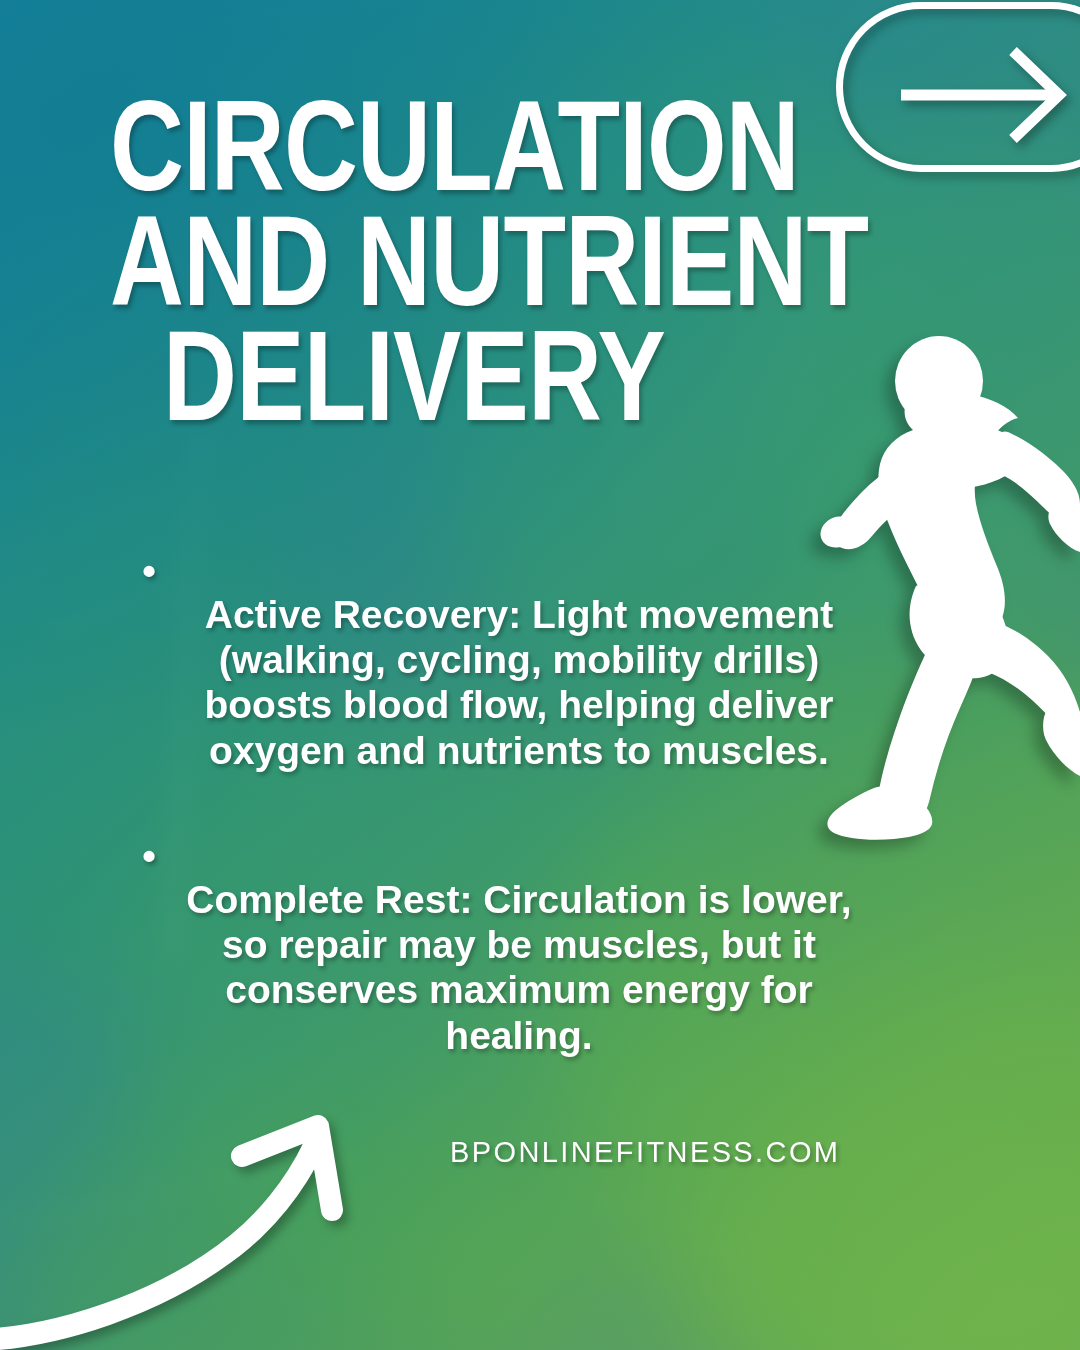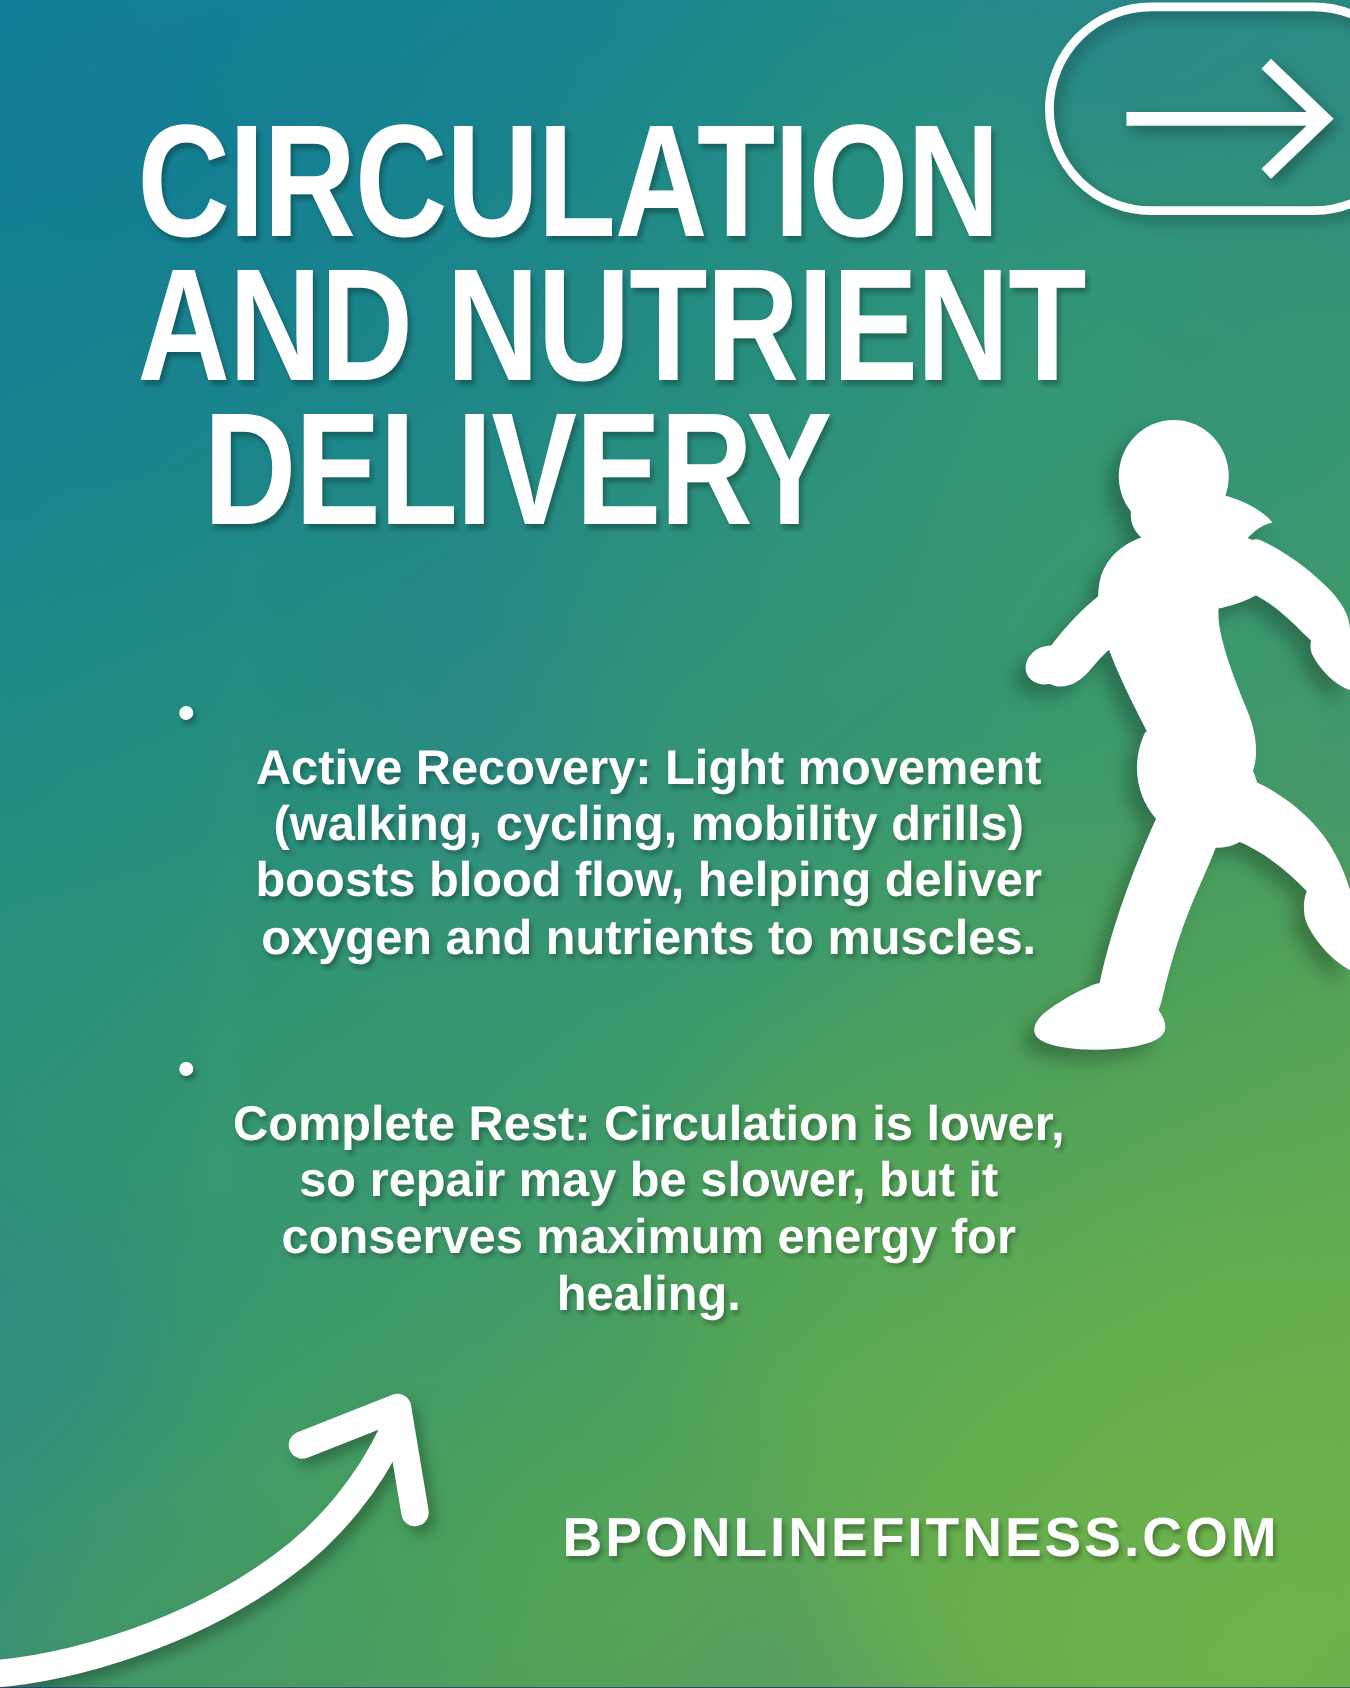--- a/index.html
+++ b/index.html
@@ -141,24 +141,24 @@
     position: absolute;
     left: 812px;
     top: 336px;
     filter: drop-shadow(-9px 9px 7px rgba(0,0,0,.26));
   }
 
   
   .site-url {
     position: absolute;
     left: 450px;
-    top: 1206px;
+    top: 1136px;
     color: #ffffff;
-    font-size: 44px;
-    font-weight: 700;
+    font-size: 29px;
+    font-weight: 400;
     letter-spacing: 2.4px;
     text-shadow: 2px 3px 4px rgba(0,0,0,.30);
     white-space: nowrap;
   }
 </style>
 </head>
 <body>
 
 <div id="poster">
 
@@ -251,21 +251,21 @@
     </svg>
   </div>
 
   <div class="bullets">
     <div class="bullet-item">
       <span class="bullet-dot">•</span>
       <span class="bullet-text">Active Recovery: Light movement (walking, cycling, mobility drills) boosts blood flow, helping deliver oxygen and nutrients to muscles.</span>
     </div>
     <div class="bullet-item">
       <span class="bullet-dot">•</span>
-      <span class="bullet-text">Complete Rest: Circulation is lower, so repair may be slower, but it conserves maximum energy for healing.</span>
+      <span class="bullet-text">Complete Rest: Circulation is lower, so repair may be muscles, but it conserves maximum energy for healing.</span>
     </div>
   </div>
 
   <div class="curve-arrow">
     <svg width="440" height="260" viewBox="0 0 440 260">
       <g fill="none" stroke="#ffffff" stroke-width="22" stroke-linecap="round">
         <path d="M4,250 C80,246 176,214 244,164 C286,134 316,94 334,56"></path>
       </g>
       <g fill="none" stroke="#ffffff" stroke-width="22" stroke-linecap="round" stroke-linejoin="round">
         <path d="M262,66 L338,36 L352,120"></path>

